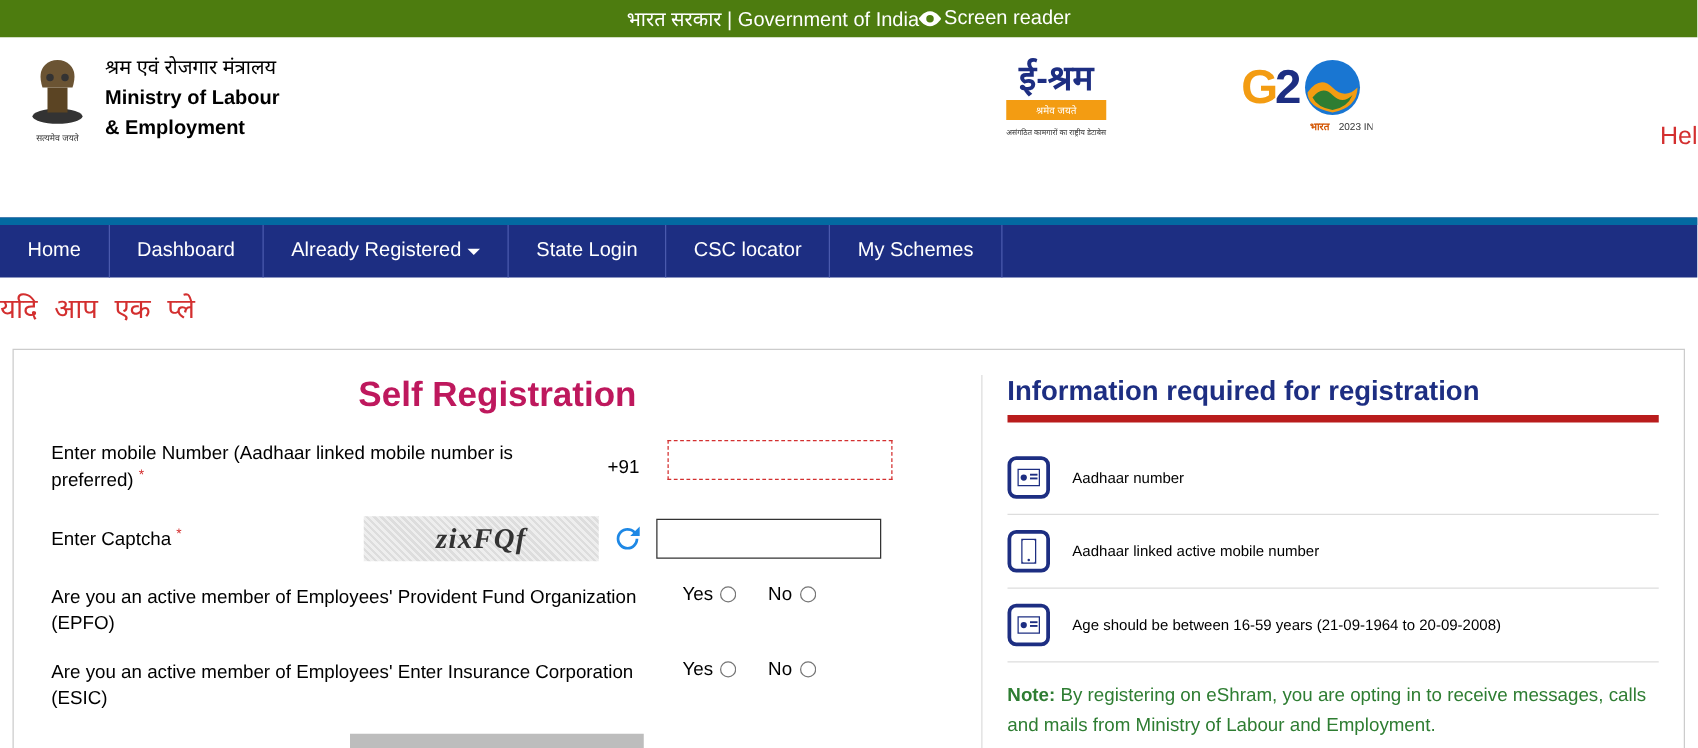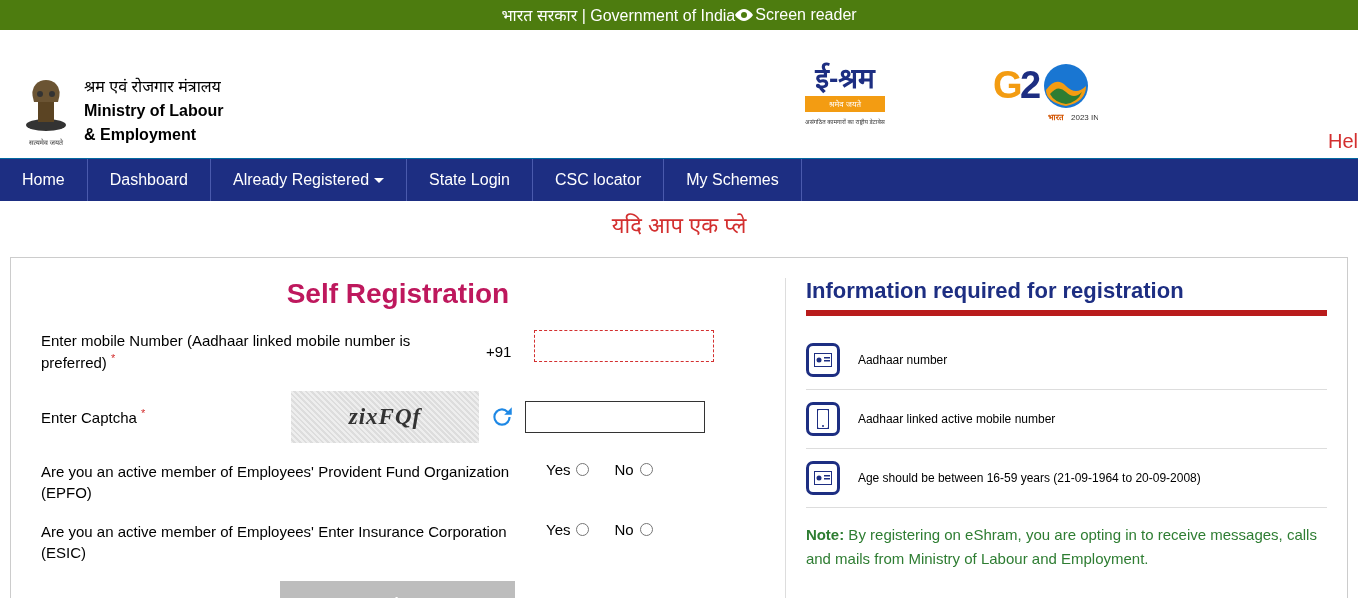--- a/index.html
+++ b/index.html
@@ -18,35 +18,36 @@
     .gov-bar .right { display: flex; align-items: center; gap: 2px; }
     
     
     .header {
       display: flex;
       align-items: center;
       padding: 8px 20px;
       background: #fff;
       position: relative;
     }
-    .emblem-block { display: flex; align-items: flex-start; gap: 12px; margin-top: 32px; }
+    .emblem-block { display: flex; align-items: flex-start; gap: 12px; }
     .emblem-svg { width: 52px; height: 80px; }
     .ministry-text { font-size: 16px; color: #000; padding-top: 5px; line-height: 1.5; }
     .ministry-text .hi { font-size: 16px; }
     .ministry-text .en { font-weight: bold; }
     .header-logos { position: absolute; right: 260px; display: flex; gap: 83px; align-items: center; }
     .eshram-logo { width: 100px; height: 72px; }
     .g20-logo { width: 120px; height: 72px; }
     .help-link { position: absolute; right: 0; bottom: 5px; color: #d32f2f; font-size: 20px; font-weight: 400; }
     
     
     .nav {
       background: #1d2e82;
       display: flex;
-      border-top: 1px solid #0369a1;
+      border-top: 6px solid #0369a1;
+      margin-top: 48px;
     }
     .nav-item {
       color: #fff;
       padding: 12px 22px;
       font-size: 16px;
       border-right: 1px solid #4a5aad;
       cursor: pointer;
       display: flex;
       align-items: center;
       gap: 5px;
@@ -54,25 +55,25 @@
     .caret-down {
       display: inline-block;
       width: 0; height: 0;
       border-left: 5px solid transparent;
       border-right: 5px solid transparent;
       border-top: 5px solid #fff;
     }
     
     
     .marquee {
-      text-align: center;
+      text-align: left;
       padding: 8px 0;
       color: #d32f2f;
       font-size: 22px;
-      font-family: Liberation Sans, sans-serif;
+      font-family: Liberation Mono, monospace;
       overflow: hidden;
       white-space: nowrap;
     }
     
     
     .main-wrap {
       margin: 10px;
       border: 1px solid #ccc;
       display: flex;
       padding: 20px 0;
@@ -129,21 +130,21 @@
       border: 1px solid #333;
       padding: 4px;
     }
     .captcha-row {
       display: flex;
       align-items: center;
       gap: 10px;
     }
     .captcha-label-wrap { width: 240px; }
     .captcha-img {
-      width: 188px; height: 52px;
+      width: 188px; height: 36px;
       background: repeating-linear-gradient(45deg,#eee,#eee 2px,#ddd 2px,#ddd 4px);
       display: flex; align-items: center; justify-content: center;
       font-size: 23px; font-weight: bold; color: #333;
       letter-spacing: 1px;
       font-family: Georgia, serif;
       font-style: italic;
     }
     .refresh-icon { color: #1976d2; cursor: pointer; }
     .radio-group {
       display: flex;

